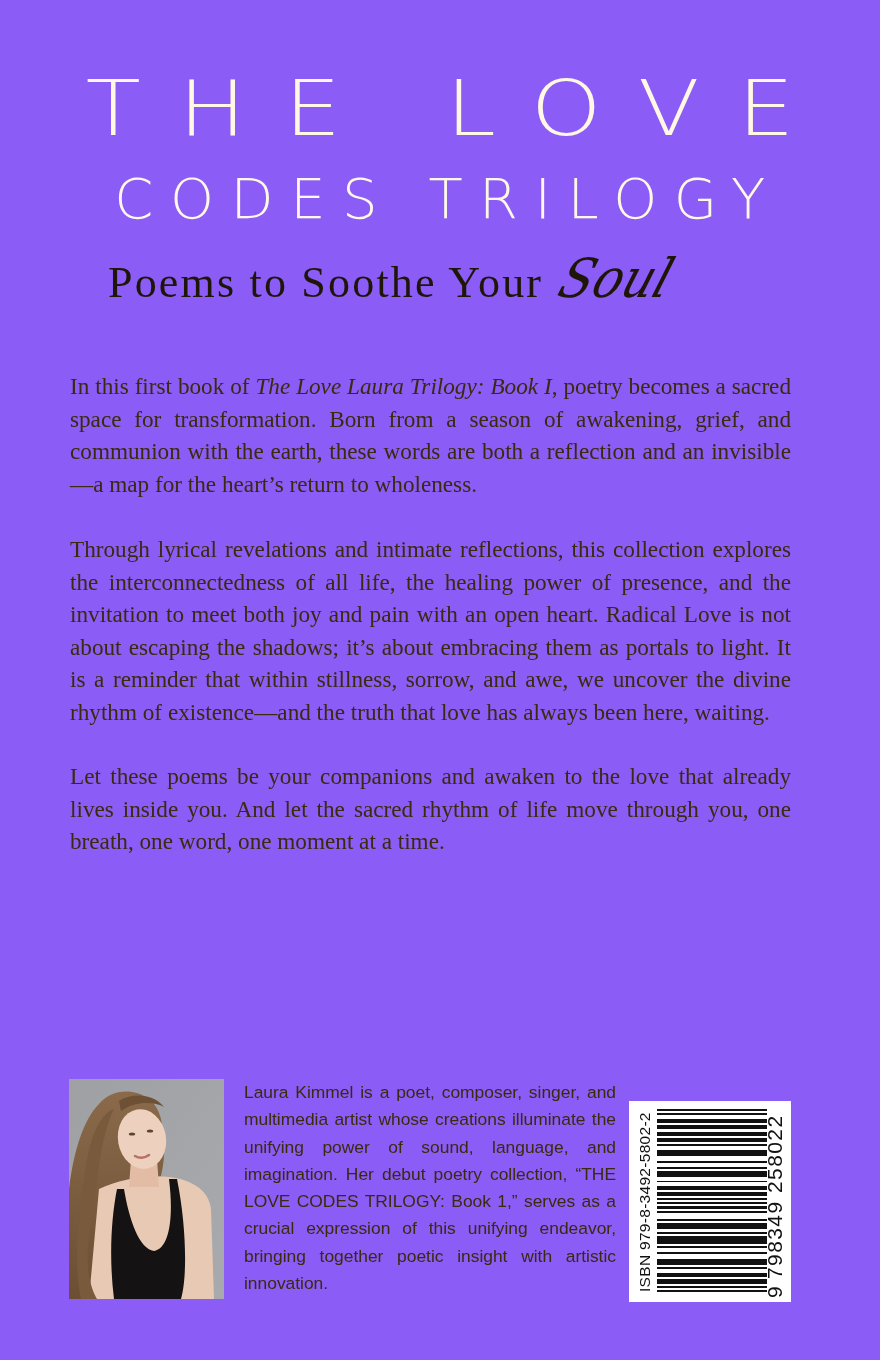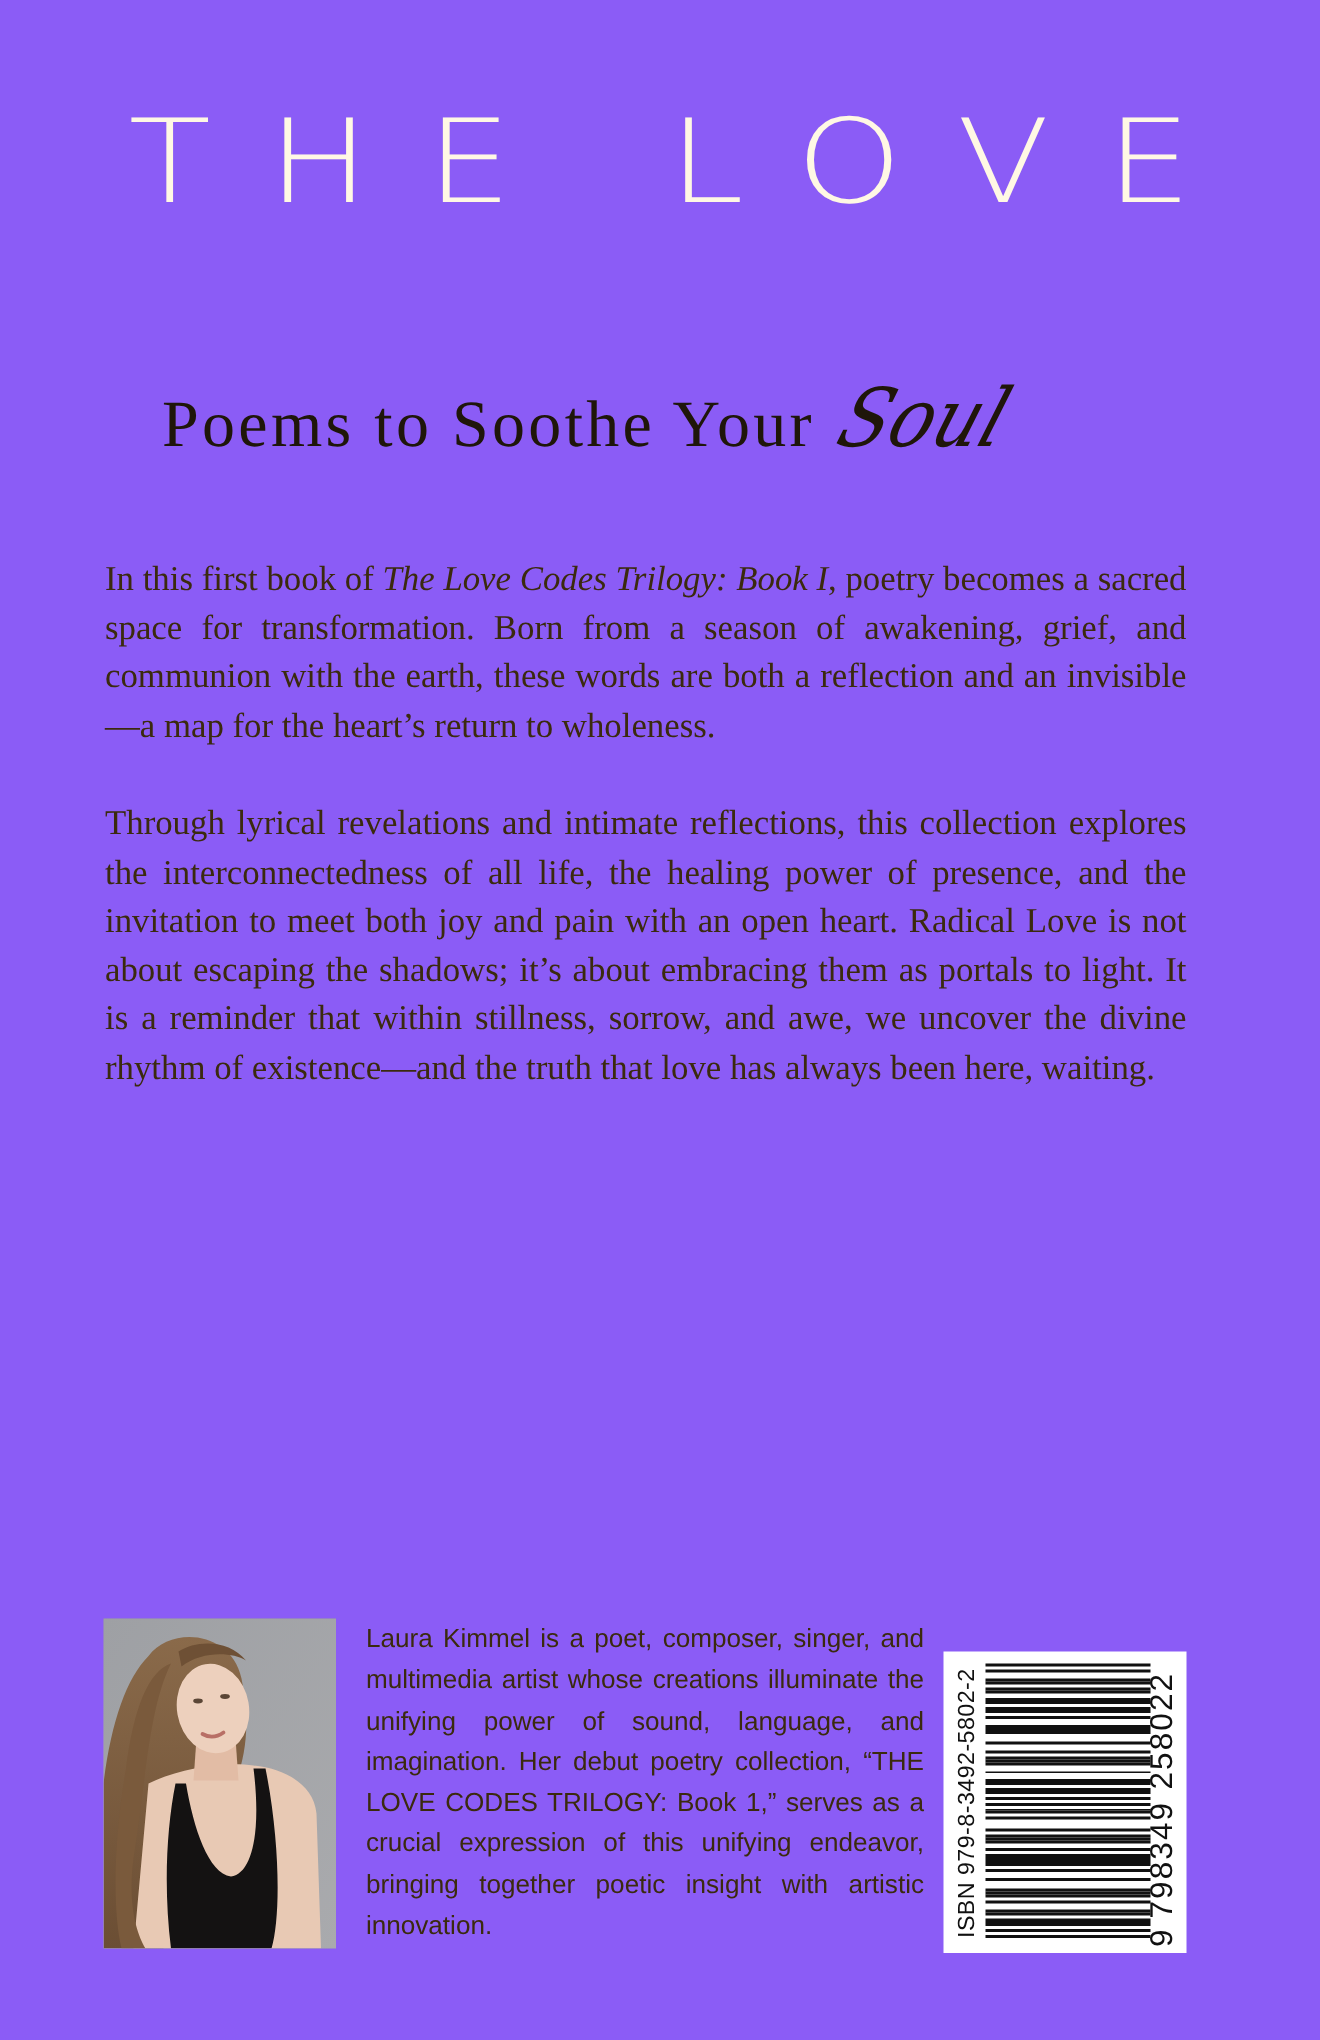--- a/index.html
+++ b/index.html
@@ -125,28 +125,30 @@
     .barcode-digits .lead { position: absolute; left: 0; top: 0; }
     .barcode-digits .grp1 { position: absolute; left: 19px; top: 0; letter-spacing: 1.4px; }
     .barcode-digits .grp2 { position: absolute; left: 105px; top: 0; letter-spacing: 1.4px; }
   </style>
 </head>
 <body>
 
 <div class="cover">
 
   <div class="title-line1">THE LOVE</div>
+  <div class="title-line2">CODES TRILOGY</div>
 
   <div class="subtitle">
     <span>Poems to Soothe Your</span><span class="script">Soul</span>
   </div>
 
   <div class="blurb">
-    <p><span>In this first book of </span><em>The Love Codes Trilogy: Book I</em><span>, poetry becomes a sacred space for transformation. Born from a season of awakening, grief, and communion with the earth, these words are both a reflection and an invisible—a map for the heart’s return to wholeness.</span></p>
+    <p><span>In this first book of </span><em>The Love Laura Trilogy: Book I</em><span>, poetry becomes a sacred space for transformation. Born from a season of awakening, grief, and communion with the earth, these words are both a reflection and an invisible—a map for the heart’s return to wholeness.</span></p>
     <p class="p3">Through lyrical revelations and intimate reflections, this collection explores the interconnectedness of all life, the healing power of presence, and the invitation to meet both joy and pain with an open heart. Radical Love is not about escaping the shadows; it’s about embracing them as portals to light. It is a reminder that within stillness, sorrow, and awe, we uncover the divine rhythm of existence—and the truth that love has always been here, waiting.</p>
+    <p>Let these poems be your companions and awaken to the love that already lives inside you. And let the sacred rhythm of life move through you, one breath, one word, one moment at a time.</p>
   </div>
 
   <div class="author-photo" role="img" aria-label="Author portrait of Laura Kimmel">
     <svg width="155" height="220" viewBox="0 0 155 220">
       <defs>
         <linearGradient id="bg" x1="0" y1="0" x2="1" y2="1">
           <stop offset="0" stop-color="#9ea0a4"></stop>
           <stop offset="1" stop-color="#a9aaad"></stop>
         </linearGradient>
         <linearGradient id="hair" x1="0" y1="0" x2="0" y2="1">

